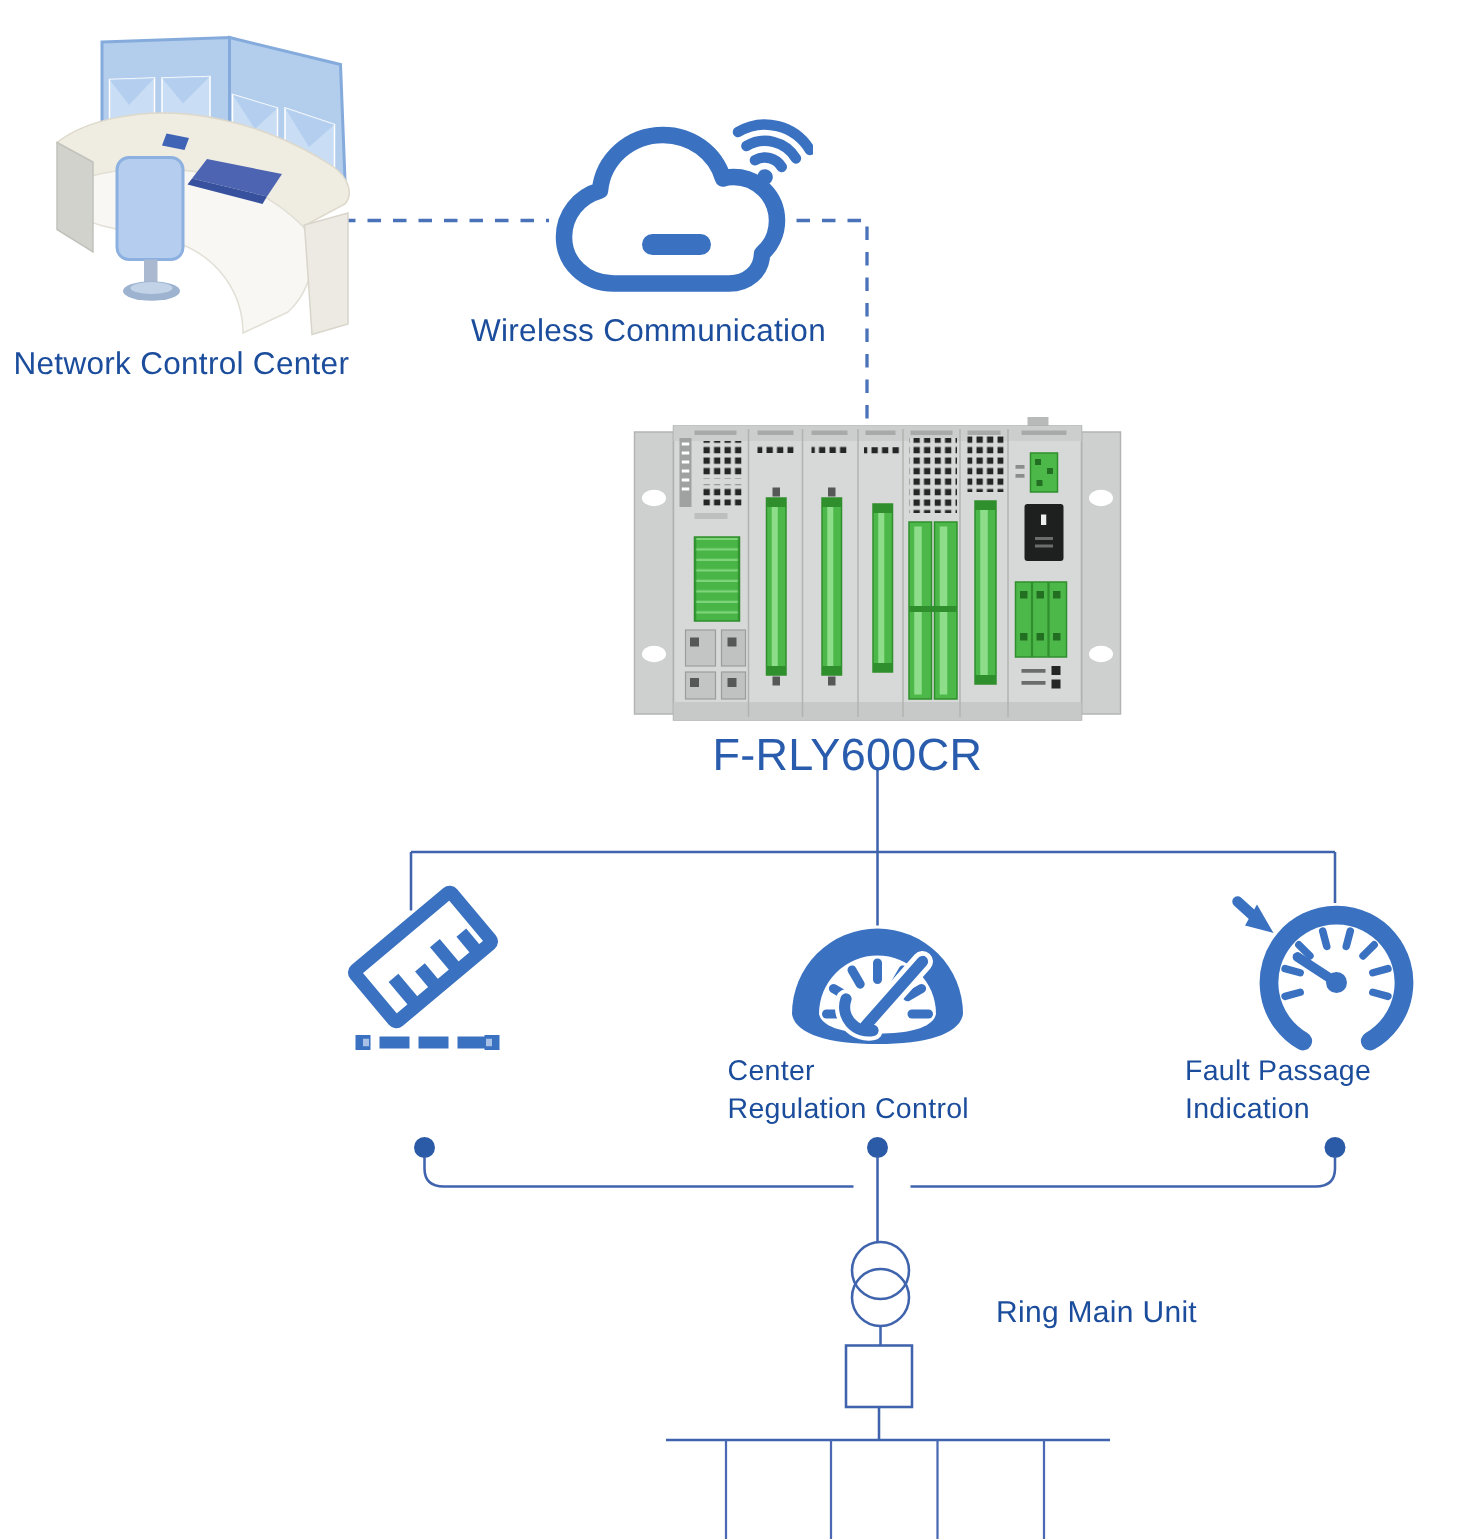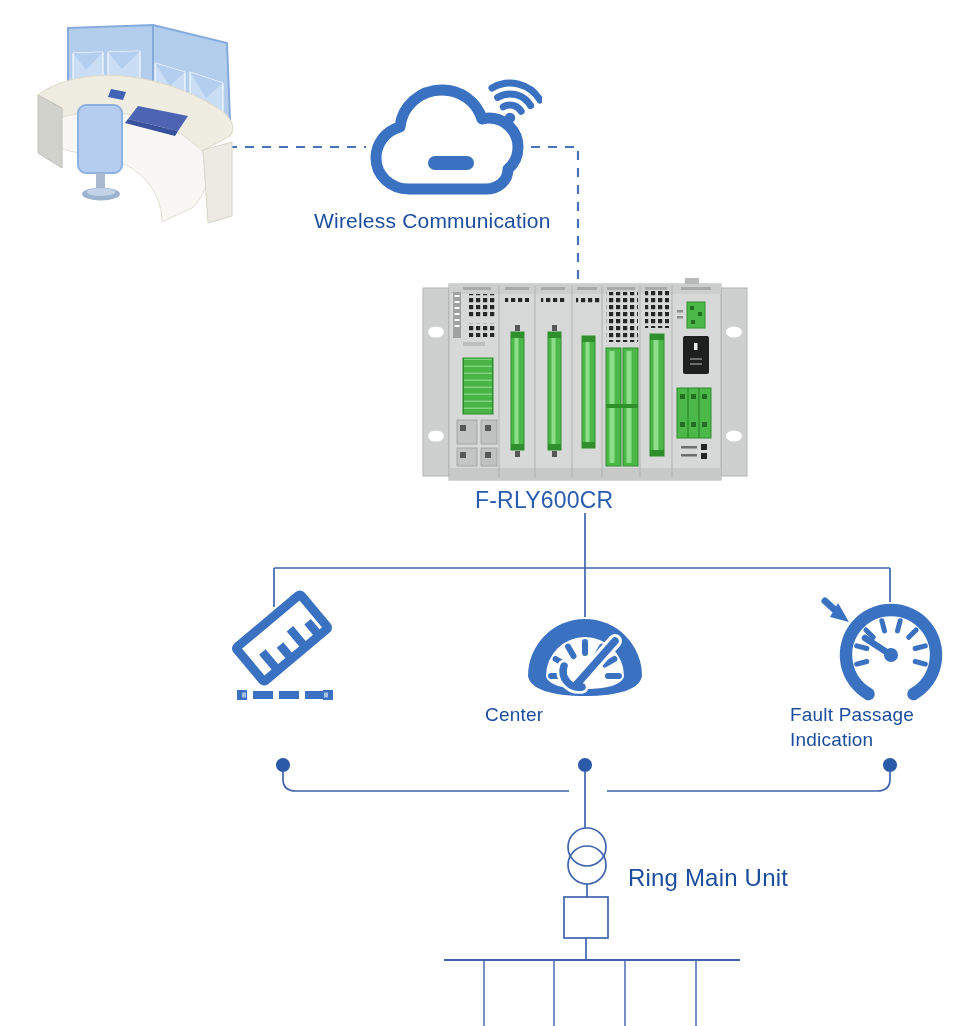--- a/index.html
+++ b/index.html
@@ -2,22 +2,22 @@
 <html><head>
 <meta charset="utf-8">
 <style>
   html,body{margin:0;padding:0;background:#ffffff;}
   .canvas{position:relative;width:972px;height:1026px;background:#ffffff;overflow:hidden;
           font-family:"Liberation Sans",sans-serif;}
   .abs{position:absolute;}
   .lbl{position:absolute;color:#1b4d9c;text-align:left;letter-spacing:0.2px;line-height:1.22;}
   .lbl-main{font-size:21px;}
   .lbl-func{font-size:19px;line-height:25px;}
-  .lbl-device{font-size:23px;color:#2a5cad;}
-  .lbl-rmu{font-size:24px;text-align:center;}
+  .lbl-device{font-size:30px;color:#2a5cad;}
+  .lbl-rmu{font-size:20px;text-align:right;}
 </style>
 </head>
 <body>
 
 <div class="canvas">
 
   <svg class="abs" style="left:0;top:0" width="972" height="1026" viewBox="0 0 972 1026">
 
     <path d="M228,147 H366" fill="none" stroke="#4a72b8" stroke-width="2.2" stroke-dasharray="9 8"></path>
     <path d="M531,147 H578 V281" fill="none" stroke="#4a72b8" stroke-width="2.2" stroke-dasharray="9 8"></path>
@@ -317,28 +317,30 @@
     <g>
       <line x1="73" y1="62" x2="47" y2="45" stroke="#3a72c1" stroke-width="6.5" stroke-linecap="round"></line>
       <circle cx="73" cy="62" r="7" fill="#3a72c1"></circle>
     </g>
     <g fill="#3a72c1">
       <line x1="7" y1="8" x2="18" y2="18" stroke="#3a72c1" stroke-width="7" stroke-linecap="round"></line>
       <polygon points="31,29 12,24 20,10"></polygon>
     </g>
   </svg>
 
+  <div class="lbl lbl-main" style="left:9px;top:230px;width:260px">Network Control Center</div>
 
   <div class="lbl lbl-main" style="left:314px;top:208px;width:260px">Wireless Communication</div>
 
   <div class="lbl lbl-device" style="left:475px;top:486px;width:220px">F-RLY600CR</div>
 
 
   <div class="lbl lbl-func" style="left:485px;top:702px;width:200px">
     <div>Center</div>
+    <div>Regulation Control</div>
   </div>
 
   <div class="lbl lbl-func" style="left:790px;top:702px;width:200px">
     <div>Fault Passage</div>
     <div>Indication</div>
   </div>
 
   <div class="lbl lbl-rmu" style="left:618px;top:863px;width:180px">Ring Main Unit</div>
 
 </div>

